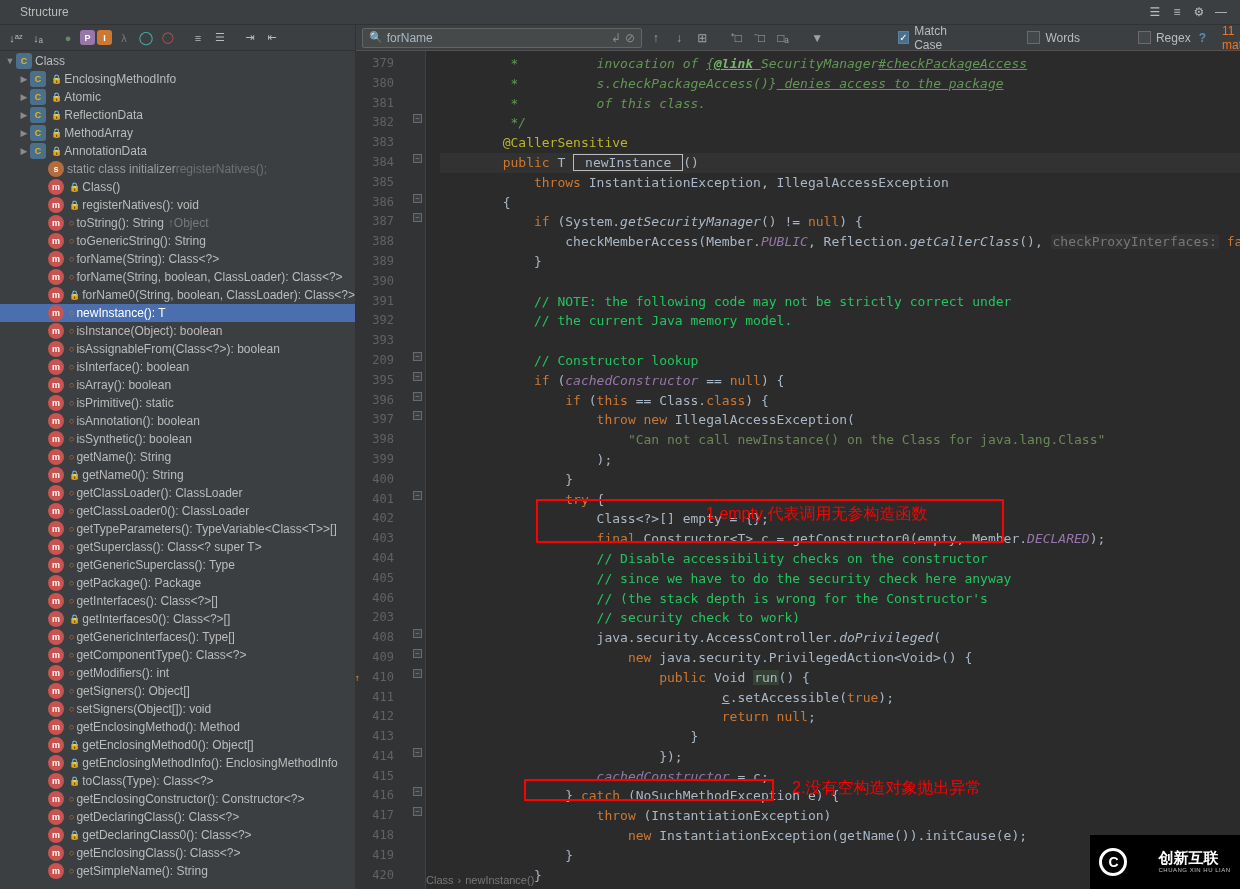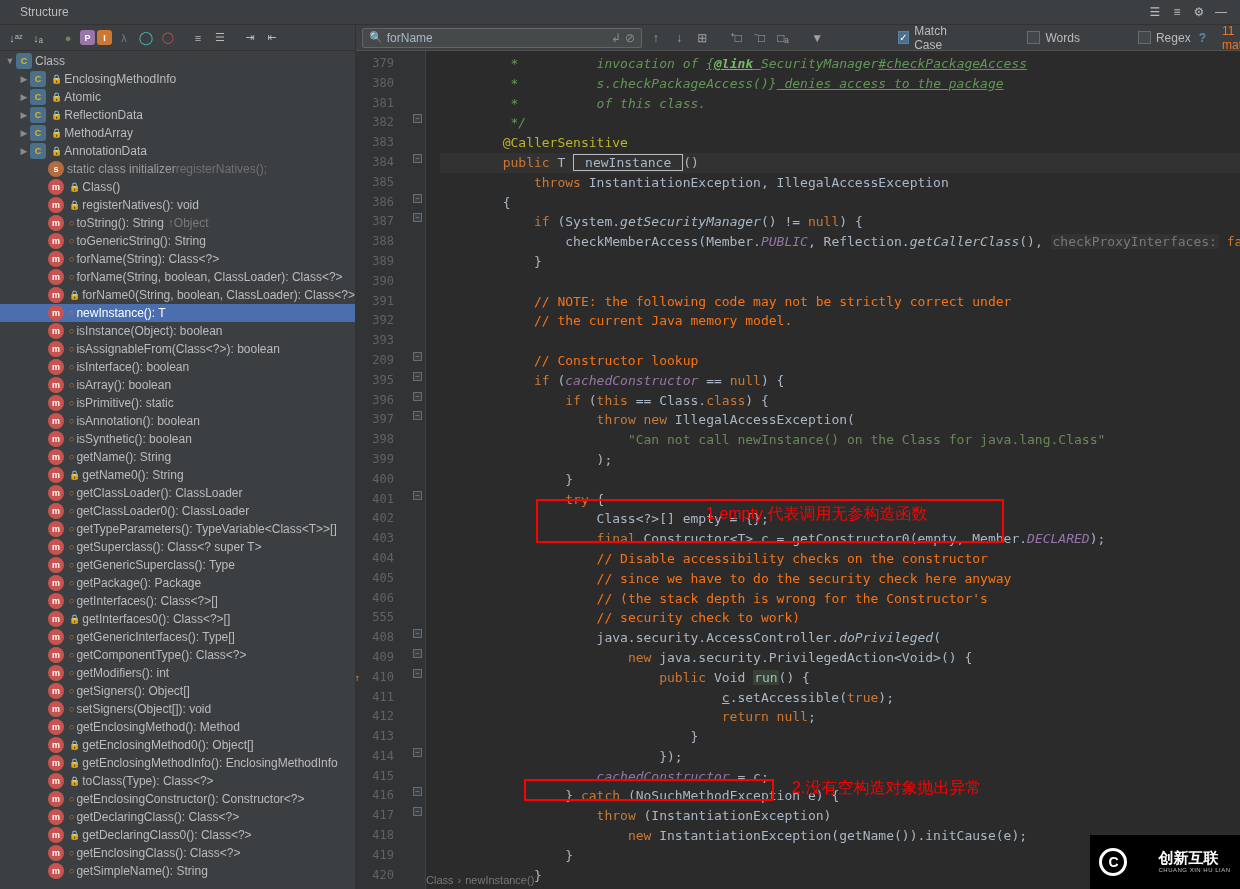--- a/index.html
+++ b/index.html
@@ -192,21 +192,21 @@
   font-family: Consolas, monospace;
   font-size: 13px;
   padding-top: 3px;
   padding-left: 14px;
   line-height: 19.8px;
   white-space: pre;
   color: #a9b7c6;
   position: relative;
 }
 .code-line { height: 19.8px; }
-.c-cmt   { color: #f97316; }
+.c-cmt   { color: #22c55e; }
 .c-doc   { color: #629755; font-style: italic;}
 .c-doclk { color: #629755; font-style: italic; text-decoration: underline;}
 .c-doctag{ color: #77b767; font-weight: bold; font-style: italic; text-decoration: underline;}
 .c-kw    { color: #cc7832; }
 .c-anno  { color: #bbb529; }
 .c-str   { color: #6a8759; }
 .c-type  { color: #a9b7c6; }
 .c-mem   { color: #9876aa; font-style: italic;}
 .c-static{ color: #9876aa; font-style:italic;}
 .c-ital  { font-style: italic; }
@@ -629,21 +629,21 @@
           <div class="ln">397</div>
           <div class="ln">398</div>
           <div class="ln">399</div>
           <div class="ln">400</div>
           <div class="ln">401</div>
           <div class="ln">402</div>
           <div class="ln">403</div>
           <div class="ln">404</div>
           <div class="ln">405</div>
           <div class="ln">406</div>
-          <div class="ln">555</div>
+          <div class="ln">203</div>
           <div class="ln">408</div>
           <div class="ln">409</div>
           <div class="ln">410<span style="position:absolute;left:-2px;top:0;color:#cc7832;font-size:10px">↑</span></div>
           <div class="ln">411</div>
           <div class="ln">412</div>
           <div class="ln">413</div>
           <div class="ln">414</div>
           <div class="ln">415</div>
           <div class="ln">416</div>
           <div class="ln">417</div>

